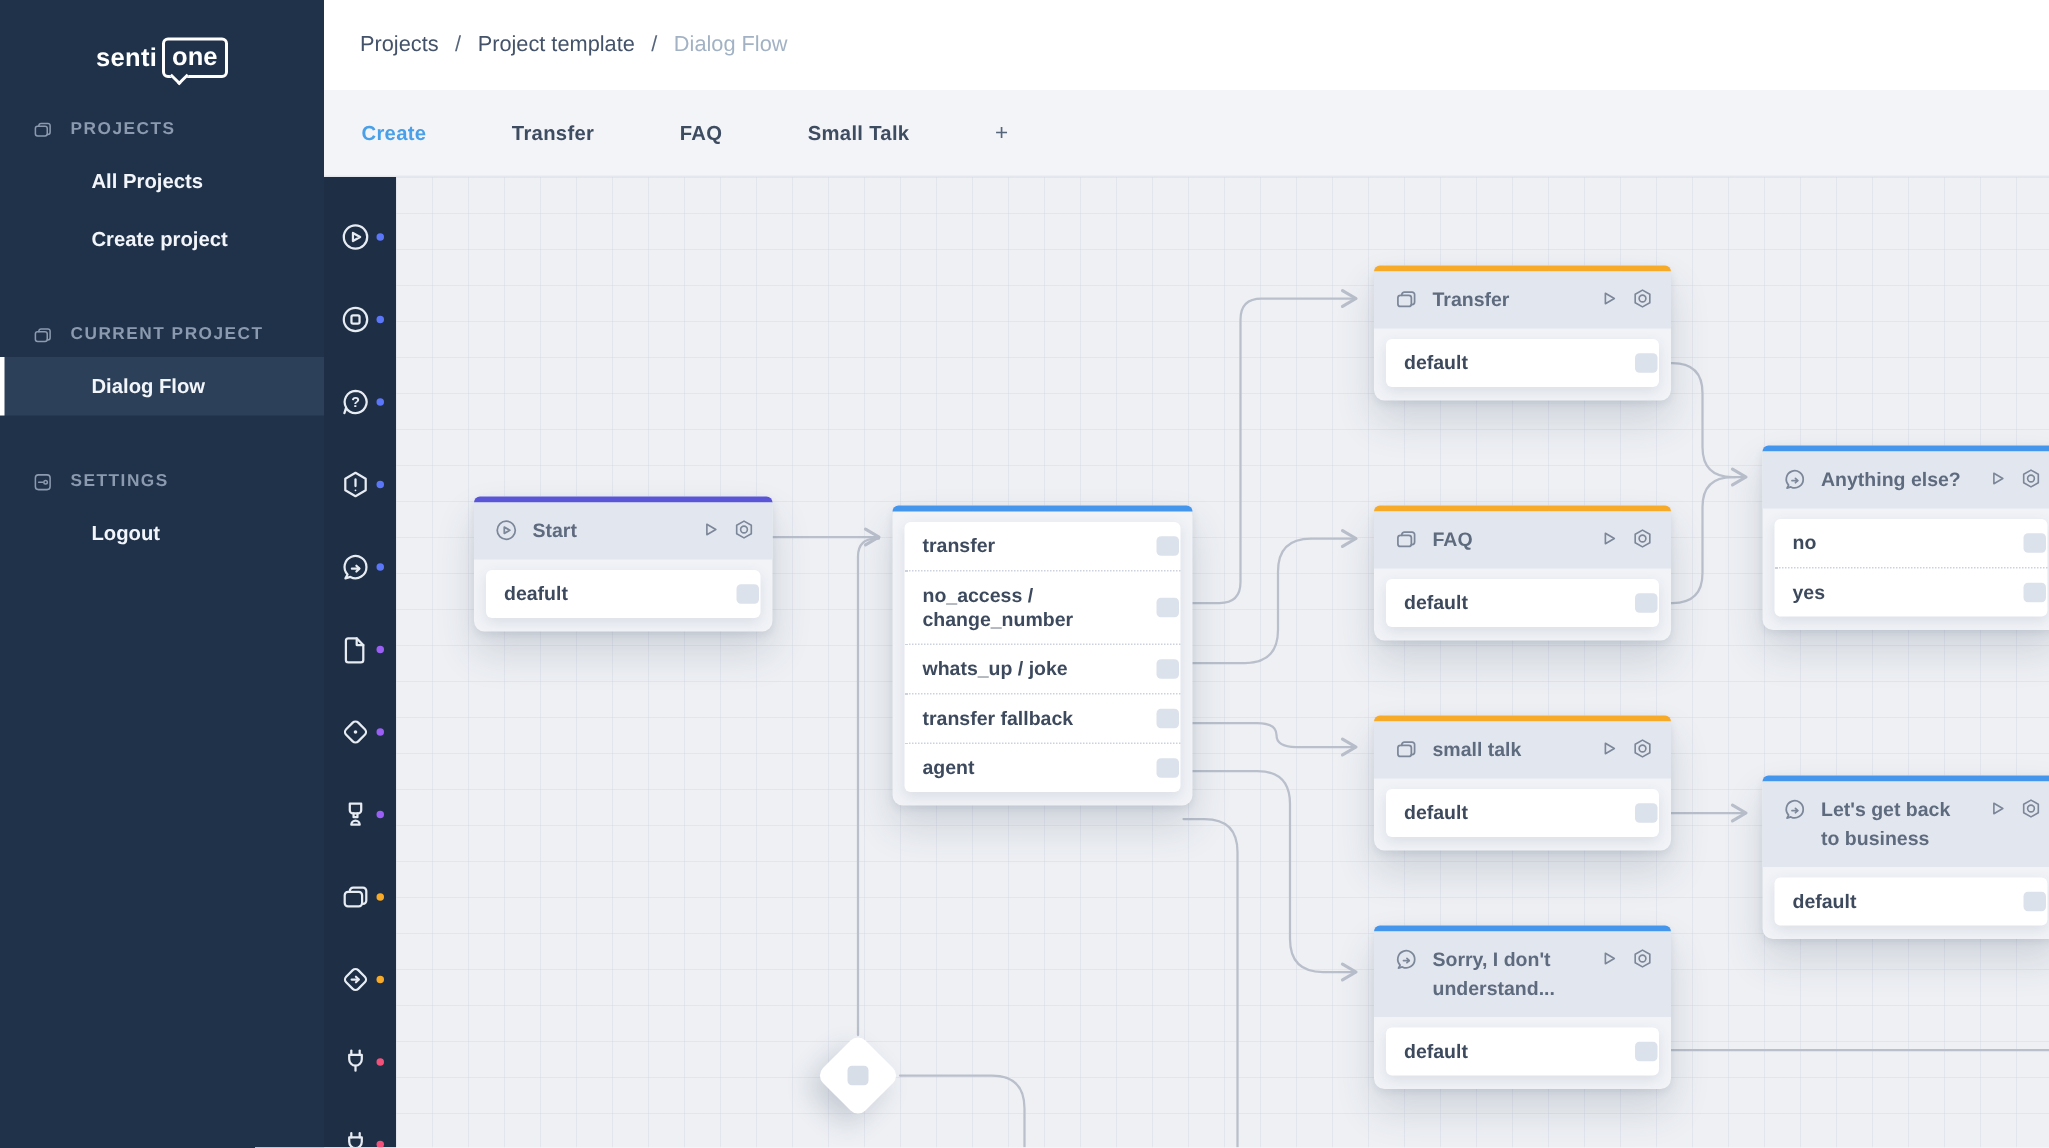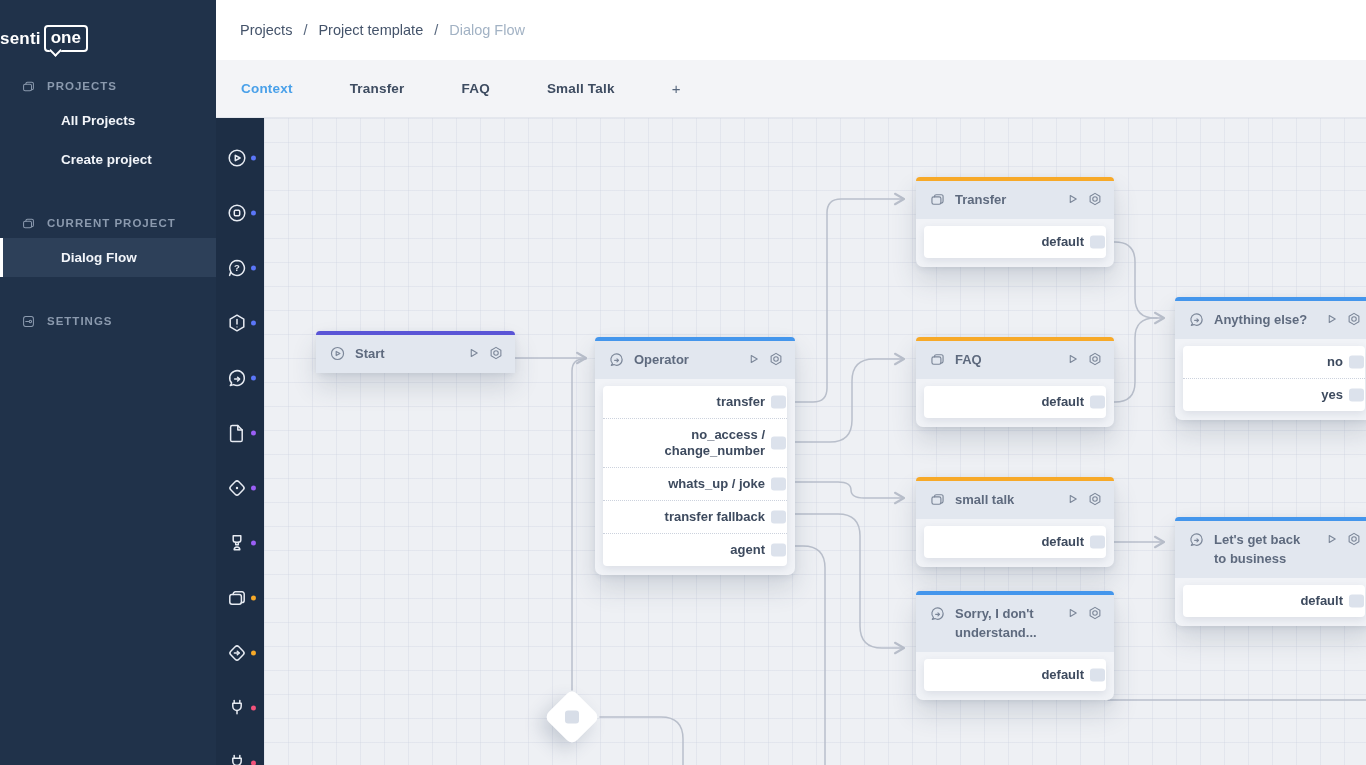--- a/index.html
+++ b/index.html
@@ -1,21 +1,21 @@
 <!DOCTYPE html>
 <html><head>
 <meta charset="utf-8">
 <style>
   * { margin:0; padding:0; box-sizing:border-box; }
   html,body { width:1366px; height:765px; overflow:hidden; font-family:"Liberation Sans",sans-serif; }
   .app { display:flex; width:1366px; height:765px; background:#eef0f4; }
 
   
   .sidebar { width:216px; height:765px; background:#20324a; flex:none; color:#fff; }
-  .logo { display:flex; align-items:center; padding-top:21px; height:56px; gap:1px; }
+  .logo { display:flex; align-items:center; justify-content:center; padding-top:21px; height:56px; gap:1px; }
   .logo-plain { font-size:17px; font-weight:700; letter-spacing:.2px; }
   .logo-box { position:relative; border:2px solid #fff; border-radius:4px; padding:1px 5px 2px; font-size:17px; font-weight:700; margin-left:2px; }
   .logo-box::after { content:""; position:absolute; left:5px; bottom:-5px; width:7px; height:7px; background:#20324a; border-left:2px solid #fff; border-bottom:2px solid #fff; transform:rotate(-45deg); }
   .side-section { display:flex; align-items:center; gap:11px; padding-left:21px; height:30px; margin-top:15px; color:#8b9aae; font-size:11.5px; font-weight:700; letter-spacing:1px; }
   .side-section .icon svg { display:block; }
   .side-item { display:flex; align-items:center; height:39px; padding-left:58px; font-size:13.5px; font-weight:700; color:#f2f5fa; cursor:pointer; border-left:3px solid transparent; }
   .side-item.active { background:#2d4059; border-left:3px solid #ffffff; }
   .side-gap { height:14px; }
 
   
@@ -49,21 +49,21 @@
   .node-accent { height:4px; border-radius:7px 7px 0 0; }
   .node-header { display:flex; align-items:flex-start; gap:9px; padding:9px 11px 10px 13px;
     background:#e2e7ef; color:#5e6a7e; font-size:13px; font-weight:700; line-height:19px; }
   .nh-icon { color:#7c8799; flex:none; margin-top:1px; }
   .nh-icon svg, .nh-actions svg { display:block; }
   .nh-title { flex:1; }
   .nh-actions { display:flex; gap:7px; color:#7c8799; flex:none; margin-top:1px; }
   .nh-actions .act { cursor:pointer; }
   .node-body { padding:7px 8px 9px; }
   .node-card { background:#fff; border-radius:4px; box-shadow:0 3px 9px rgba(56,76,107,.12); }
-  .node-item { position:relative; padding:8px 22px 8px 12px; font-size:13px; font-weight:700; color:#3d4a5e; line-height:16px;text-align:right; }
+  .node-item { position:relative; padding:8px 22px 8px 12px; font-size:13px; font-weight:700; color:#3d4a5e; line-height:16px; }
   .node-item + .node-item { border-top:1px dotted #ccd2dd; }
   .port { position:absolute; right:1px; top:50%; transform:translateY(-50%); width:15px; height:13px; background:#dce2ec; border-radius:3px; }
 
   .diamond { position:absolute; z-index:3; width:56px; height:56px; }
   .diamond-shape { position:absolute; left:8px; top:8px; width:40px; height:40px; background:#fff; border-radius:7px; transform:rotate(45deg); box-shadow:0 10px 18px rgba(47,66,94,.20); }
   .diamond-port { position:absolute; left:50%; top:50%; transform:translate(-50%,-50%); width:14px; height:13px; background:#d8dee8; border-radius:3px; }
 </style>
 </head>
 <body>
 
@@ -107,36 +107,39 @@
         <div class="side-section">
           <span class="icon">
             <svg width="15" height="15" viewBox="0 0 22 22" fill="none" stroke="currentColor" stroke-width="1.5" stroke-linecap="round" stroke-linejoin="round">
               <rect x="3.8" y="3.8" width="14.4" height="14.4" rx="3"></rect>
               <path d="M7 11h4.2"></path>
               <circle cx="13.8" cy="11" r="1.7"></circle>
             </svg>
           </span>
     <span>SETTINGS</span>
         </div>
+        <div class="side-item">
+          <span>Logout</span>
+        </div>
         <div class="side-gap"></div>
       </div>
   </nav>
 
   <div class="main">
     <div class="topbar">
       <div class="crumbs" id="breadcrumb">
           <span class="crumb">Projects</span>
           <span class="crumb-sep">/</span>
           <span class="crumb">Project template</span>
           <span class="crumb-sep">/</span>
           <span class="crumb muted">Dialog Flow</span>
         </div>
     </div>
     <div class="tabbar" id="tabbar">
-        <div class="tab active">Context</div>
+        <div class="tab active">Create</div>
         <div class="tab">Transfer</div>
         <div class="tab">FAQ</div>
         <div class="tab">Small Talk</div>
         <div class="tab add">+</div>
       </div>
     <div class="canvas" id="canvas">
       <div class="palette" id="palette">
           <div class="tool">
             <span class="t-icon">
               <svg width="22" height="22" viewBox="0 0 22 22" fill="none" stroke="currentColor" stroke-width="1.5" stroke-linecap="round" stroke-linejoin="round">
@@ -291,76 +294,157 @@
                   </svg>
                 </span>
         <span class="act">
                   <svg width="16" height="16" viewBox="0 0 22 22" fill="none" stroke="currentColor" stroke-width="1.5" stroke-linecap="round" stroke-linejoin="round">
                     <path d="M11 3.3l6.7 3.85v7.7L11 18.7 4.3 14.85v-7.7Z"></path>
                     <circle cx="11" cy="11" r="3.1"></circle>
                   </svg>
                 </span>
       </span>
     </div>
+    <div class="node-body">
+      <div class="node-card">
+                <div class="node-item">
+      <span>deafult</span>
+      <span class="port"></span></div>
+              </div>
+    </div>
           </div>
           <div class="node" style="left: 379px; top: 219px; width: 200px;">
+    <div class="node-accent" style="background:#4496ec"></div>
+    <div class="node-body">
+      <div class="node-card">
+                <div class="node-item">
+      <span>transfer</span>
+      <span class="port"></span></div>
+                <div class="node-item">
+      <span>no_access / change_number</span>
+      <span class="port"></span></div>
+                <div class="node-item">
+      <span>whats_up / joke</span>
+      <span class="port"></span></div>
+                <div class="node-item">
+      <span>transfer fallback</span>
+      <span class="port"></span></div>
+                <div class="node-item">
+      <span>agent</span>
+      <span class="port"></span></div>
+              </div>
+    </div>
+          </div>
+          <div class="node" style="left: 700px; top: 59px; width: 198px;">
+    <div class="node-accent" style="background:#f7a928"></div>
+    <div class="node-header">
+      <span class="nh-icon">
+                <svg width="17" height="17" viewBox="0 0 22 22" fill="none" stroke="currentColor" stroke-width="1.5" stroke-linecap="round" stroke-linejoin="round">
+                  <rect x="3.8" y="7.6" width="11.6" height="9.6" rx="2.2"></rect>
+                  <path d="M7.2 7.6V7a2.2 2.2 0 0 1 2.2-2.2h6.6A2.2 2.2 0 0 1 18.2 7v6.4a2.2 2.2 0 0 1-2.2 2.2h-.6"></path>
+                </svg>
+              </span>
+      <span class="nh-title">Transfer</span>
+      <span class="nh-actions">
+        <span class="act">
+                  <svg width="16" height="16" viewBox="0 0 22 22" fill="none" stroke="currentColor" stroke-width="1.5" stroke-linecap="round" stroke-linejoin="round">
+                    <path d="M8.6 6.2v9.6l8.2-4.8Z"></path>
+                  </svg>
+                </span>
+        <span class="act">
+                  <svg width="16" height="16" viewBox="0 0 22 22" fill="none" stroke="currentColor" stroke-width="1.5" stroke-linecap="round" stroke-linejoin="round">
+                    <path d="M11 3.3l6.7 3.85v7.7L11 18.7 4.3 14.85v-7.7Z"></path>
+                    <circle cx="11" cy="11" r="3.1"></circle>
+                  </svg>
+                </span>
+      </span>
+    </div>
+    <div class="node-body">
+      <div class="node-card">
+                <div class="node-item">
+      <span>default</span>
+      <span class="port"></span></div>
+              </div>
+    </div>
+          </div>
+          <div class="node" style="left: 700px; top: 219px; width: 198px;">
+    <div class="node-accent" style="background:#f7a928"></div>
+    <div class="node-header">
+      <span class="nh-icon">
+                <svg width="17" height="17" viewBox="0 0 22 22" fill="none" stroke="currentColor" stroke-width="1.5" stroke-linecap="round" stroke-linejoin="round">
+                  <rect x="3.8" y="7.6" width="11.6" height="9.6" rx="2.2"></rect>
+                  <path d="M7.2 7.6V7a2.2 2.2 0 0 1 2.2-2.2h6.6A2.2 2.2 0 0 1 18.2 7v6.4a2.2 2.2 0 0 1-2.2 2.2h-.6"></path>
+                </svg>
+              </span>
+      <span class="nh-title">FAQ</span>
+      <span class="nh-actions">
+        <span class="act">
+                  <svg width="16" height="16" viewBox="0 0 22 22" fill="none" stroke="currentColor" stroke-width="1.5" stroke-linecap="round" stroke-linejoin="round">
+                    <path d="M8.6 6.2v9.6l8.2-4.8Z"></path>
+                  </svg>
+                </span>
+        <span class="act">
+                  <svg width="16" height="16" viewBox="0 0 22 22" fill="none" stroke="currentColor" stroke-width="1.5" stroke-linecap="round" stroke-linejoin="round">
+                    <path d="M11 3.3l6.7 3.85v7.7L11 18.7 4.3 14.85v-7.7Z"></path>
+                    <circle cx="11" cy="11" r="3.1"></circle>
+                  </svg>
+                </span>
+      </span>
+    </div>
+    <div class="node-body">
+      <div class="node-card">
+                <div class="node-item">
+      <span>default</span>
+      <span class="port"></span></div>
+              </div>
+    </div>
+          </div>
+          <div class="node" style="left: 700px; top: 359px; width: 198px;">
+    <div class="node-accent" style="background:#f7a928"></div>
+    <div class="node-header">
+      <span class="nh-icon">
+                <svg width="17" height="17" viewBox="0 0 22 22" fill="none" stroke="currentColor" stroke-width="1.5" stroke-linecap="round" stroke-linejoin="round">
+                  <rect x="3.8" y="7.6" width="11.6" height="9.6" rx="2.2"></rect>
+                  <path d="M7.2 7.6V7a2.2 2.2 0 0 1 2.2-2.2h6.6A2.2 2.2 0 0 1 18.2 7v6.4a2.2 2.2 0 0 1-2.2 2.2h-.6"></path>
+                </svg>
+              </span>
+      <span class="nh-title">small talk</span>
+      <span class="nh-actions">
+        <span class="act">
+                  <svg width="16" height="16" viewBox="0 0 22 22" fill="none" stroke="currentColor" stroke-width="1.5" stroke-linecap="round" stroke-linejoin="round">
+                    <path d="M8.6 6.2v9.6l8.2-4.8Z"></path>
+                  </svg>
+                </span>
+        <span class="act">
+                  <svg width="16" height="16" viewBox="0 0 22 22" fill="none" stroke="currentColor" stroke-width="1.5" stroke-linecap="round" stroke-linejoin="round">
+                    <path d="M11 3.3l6.7 3.85v7.7L11 18.7 4.3 14.85v-7.7Z"></path>
+                    <circle cx="11" cy="11" r="3.1"></circle>
+                  </svg>
+                </span>
+      </span>
+    </div>
+    <div class="node-body">
+      <div class="node-card">
+                <div class="node-item">
+      <span>default</span>
+      <span class="port"></span></div>
+              </div>
+    </div>
+          </div>
+          <div class="node" style="left: 700px; top: 499px; width: 198px;">
     <div class="node-accent" style="background:#4496ec"></div>
     <div class="node-header">
       <span class="nh-icon">
                 <svg width="17" height="17" viewBox="0 0 22 22" fill="none" stroke="currentColor" stroke-width="1.5" stroke-linecap="round" stroke-linejoin="round">
                   <path d="M18.3 11a7.3 7.3 0 1 0-12.6 5L4.3 18.6l3.3-1A7.3 7.3 0 0 0 18.3 11Z"></path>
                   <path d="M8.6 12.1h4.8"></path>
                   <path d="M11.6 10.2l2 1.9-2 1.9"></path>
                 </svg>
               </span>
-      <span class="nh-title">Operator</span>
-      <span class="nh-actions">
-        <span class="act">
-                  <svg width="16" height="16" viewBox="0 0 22 22" fill="none" stroke="currentColor" stroke-width="1.5" stroke-linecap="round" stroke-linejoin="round">
-                    <path d="M8.6 6.2v9.6l8.2-4.8Z"></path>
-                  </svg>
-                </span>
-        <span class="act">
-                  <svg width="16" height="16" viewBox="0 0 22 22" fill="none" stroke="currentColor" stroke-width="1.5" stroke-linecap="round" stroke-linejoin="round">
-                    <path d="M11 3.3l6.7 3.85v7.7L11 18.7 4.3 14.85v-7.7Z"></path>
-                    <circle cx="11" cy="11" r="3.1"></circle>
-                  </svg>
-                </span>
-      </span>
-    </div>
-    <div class="node-body">
-      <div class="node-card">
-                <div class="node-item">
-      <span>transfer</span>
-      <span class="port"></span></div>
-                <div class="node-item">
-      <span>no_access / change_number</span>
-      <span class="port"></span></div>
-                <div class="node-item">
-      <span>whats_up / joke</span>
-      <span class="port"></span></div>
-                <div class="node-item">
-      <span>transfer fallback</span>
-      <span class="port"></span></div>
-                <div class="node-item">
-      <span>agent</span>
-      <span class="port"></span></div>
-              </div>
-    </div>
-          </div>
-          <div class="node" style="left: 700px; top: 59px; width: 198px;">
-    <div class="node-accent" style="background:#f7a928"></div>
-    <div class="node-header">
-      <span class="nh-icon">
-                <svg width="17" height="17" viewBox="0 0 22 22" fill="none" stroke="currentColor" stroke-width="1.5" stroke-linecap="round" stroke-linejoin="round">
-                  <rect x="3.8" y="7.6" width="11.6" height="9.6" rx="2.2"></rect>
-                  <path d="M7.2 7.6V7a2.2 2.2 0 0 1 2.2-2.2h6.6A2.2 2.2 0 0 1 18.2 7v6.4a2.2 2.2 0 0 1-2.2 2.2h-.6"></path>
-                </svg>
-              </span>
-      <span class="nh-title">Transfer</span>
+      <span class="nh-title">Sorry, I don't understand...</span>
       <span class="nh-actions">
         <span class="act">
                   <svg width="16" height="16" viewBox="0 0 22 22" fill="none" stroke="currentColor" stroke-width="1.5" stroke-linecap="round" stroke-linejoin="round">
                     <path d="M8.6 6.2v9.6l8.2-4.8Z"></path>
                   </svg>
                 </span>
         <span class="act">
                   <svg width="16" height="16" viewBox="0 0 22 22" fill="none" stroke="currentColor" stroke-width="1.5" stroke-linecap="round" stroke-linejoin="round">
                     <path d="M11 3.3l6.7 3.85v7.7L11 18.7 4.3 14.85v-7.7Z"></path>
                     <circle cx="11" cy="11" r="3.1"></circle>
@@ -369,163 +453,66 @@
       </span>
     </div>
     <div class="node-body">
       <div class="node-card">
                 <div class="node-item">
       <span>default</span>
       <span class="port"></span></div>
               </div>
     </div>
           </div>
-          <div class="node" style="left: 700px; top: 219px; width: 198px;">
-    <div class="node-accent" style="background:#f7a928"></div>
-    <div class="node-header">
-      <span class="nh-icon">
-                <svg width="17" height="17" viewBox="0 0 22 22" fill="none" stroke="currentColor" stroke-width="1.5" stroke-linecap="round" stroke-linejoin="round">
-                  <rect x="3.8" y="7.6" width="11.6" height="9.6" rx="2.2"></rect>
-                  <path d="M7.2 7.6V7a2.2 2.2 0 0 1 2.2-2.2h6.6A2.2 2.2 0 0 1 18.2 7v6.4a2.2 2.2 0 0 1-2.2 2.2h-.6"></path>
-                </svg>
-              </span>
-      <span class="nh-title">FAQ</span>
-      <span class="nh-actions">
-        <span class="act">
-                  <svg width="16" height="16" viewBox="0 0 22 22" fill="none" stroke="currentColor" stroke-width="1.5" stroke-linecap="round" stroke-linejoin="round">
-                    <path d="M8.6 6.2v9.6l8.2-4.8Z"></path>
-                  </svg>
-                </span>
-        <span class="act">
-                  <svg width="16" height="16" viewBox="0 0 22 22" fill="none" stroke="currentColor" stroke-width="1.5" stroke-linecap="round" stroke-linejoin="round">
-                    <path d="M11 3.3l6.7 3.85v7.7L11 18.7 4.3 14.85v-7.7Z"></path>
-                    <circle cx="11" cy="11" r="3.1"></circle>
-                  </svg>
-                </span>
-      </span>
-    </div>
-    <div class="node-body">
-      <div class="node-card">
-                <div class="node-item">
-      <span>default</span>
-      <span class="port"></span></div>
-              </div>
-    </div>
-          </div>
-          <div class="node" style="left: 700px; top: 359px; width: 198px;">
-    <div class="node-accent" style="background:#f7a928"></div>
-    <div class="node-header">
-      <span class="nh-icon">
-                <svg width="17" height="17" viewBox="0 0 22 22" fill="none" stroke="currentColor" stroke-width="1.5" stroke-linecap="round" stroke-linejoin="round">
-                  <rect x="3.8" y="7.6" width="11.6" height="9.6" rx="2.2"></rect>
-                  <path d="M7.2 7.6V7a2.2 2.2 0 0 1 2.2-2.2h6.6A2.2 2.2 0 0 1 18.2 7v6.4a2.2 2.2 0 0 1-2.2 2.2h-.6"></path>
-                </svg>
-              </span>
-      <span class="nh-title">small talk</span>
-      <span class="nh-actions">
-        <span class="act">
-                  <svg width="16" height="16" viewBox="0 0 22 22" fill="none" stroke="currentColor" stroke-width="1.5" stroke-linecap="round" stroke-linejoin="round">
-                    <path d="M8.6 6.2v9.6l8.2-4.8Z"></path>
-                  </svg>
-                </span>
-        <span class="act">
-                  <svg width="16" height="16" viewBox="0 0 22 22" fill="none" stroke="currentColor" stroke-width="1.5" stroke-linecap="round" stroke-linejoin="round">
-                    <path d="M11 3.3l6.7 3.85v7.7L11 18.7 4.3 14.85v-7.7Z"></path>
-                    <circle cx="11" cy="11" r="3.1"></circle>
-                  </svg>
-                </span>
-      </span>
-    </div>
-    <div class="node-body">
-      <div class="node-card">
-                <div class="node-item">
-      <span>default</span>
-      <span class="port"></span></div>
-              </div>
-    </div>
-          </div>
-          <div class="node" style="left: 700px; top: 473px; width: 198px;">
+          <div class="node" style="left: 959px; top: 179px; width: 198px;">
     <div class="node-accent" style="background:#4496ec"></div>
     <div class="node-header">
       <span class="nh-icon">
                 <svg width="17" height="17" viewBox="0 0 22 22" fill="none" stroke="currentColor" stroke-width="1.5" stroke-linecap="round" stroke-linejoin="round">
                   <path d="M18.3 11a7.3 7.3 0 1 0-12.6 5L4.3 18.6l3.3-1A7.3 7.3 0 0 0 18.3 11Z"></path>
                   <path d="M8.6 12.1h4.8"></path>
                   <path d="M11.6 10.2l2 1.9-2 1.9"></path>
                 </svg>
               </span>
-      <span class="nh-title">Sorry, I don't understand...</span>
-      <span class="nh-actions">
-        <span class="act">
-                  <svg width="16" height="16" viewBox="0 0 22 22" fill="none" stroke="currentColor" stroke-width="1.5" stroke-linecap="round" stroke-linejoin="round">
-                    <path d="M8.6 6.2v9.6l8.2-4.8Z"></path>
-                  </svg>
-                </span>
-        <span class="act">
-                  <svg width="16" height="16" viewBox="0 0 22 22" fill="none" stroke="currentColor" stroke-width="1.5" stroke-linecap="round" stroke-linejoin="round">
-                    <path d="M11 3.3l6.7 3.85v7.7L11 18.7 4.3 14.85v-7.7Z"></path>
-                    <circle cx="11" cy="11" r="3.1"></circle>
-                  </svg>
-                </span>
-      </span>
-    </div>
-    <div class="node-body">
-      <div class="node-card">
-                <div class="node-item">
-      <span>default</span>
-      <span class="port"></span></div>
-              </div>
-    </div>
-          </div>
-          <div class="node" style="left: 959px; top: 179px; width: 198px;">
+      <span class="nh-title">Anything else?</span>
+      <span class="nh-actions">
+        <span class="act">
+                  <svg width="16" height="16" viewBox="0 0 22 22" fill="none" stroke="currentColor" stroke-width="1.5" stroke-linecap="round" stroke-linejoin="round">
+                    <path d="M8.6 6.2v9.6l8.2-4.8Z"></path>
+                  </svg>
+                </span>
+        <span class="act">
+                  <svg width="16" height="16" viewBox="0 0 22 22" fill="none" stroke="currentColor" stroke-width="1.5" stroke-linecap="round" stroke-linejoin="round">
+                    <path d="M11 3.3l6.7 3.85v7.7L11 18.7 4.3 14.85v-7.7Z"></path>
+                    <circle cx="11" cy="11" r="3.1"></circle>
+                  </svg>
+                </span>
+      </span>
+    </div>
+    <div class="node-body">
+      <div class="node-card">
+                <div class="node-item">
+      <span>no</span>
+      <span class="port"></span></div>
+                <div class="node-item">
+      <span>yes</span>
+      <span class="port"></span></div>
+              </div>
+    </div>
+          </div>
+          <div class="node" style="left: 959px; top: 399px; width: 198px;">
     <div class="node-accent" style="background:#4496ec"></div>
     <div class="node-header">
       <span class="nh-icon">
                 <svg width="17" height="17" viewBox="0 0 22 22" fill="none" stroke="currentColor" stroke-width="1.5" stroke-linecap="round" stroke-linejoin="round">
                   <path d="M18.3 11a7.3 7.3 0 1 0-12.6 5L4.3 18.6l3.3-1A7.3 7.3 0 0 0 18.3 11Z"></path>
                   <path d="M8.6 12.1h4.8"></path>
                   <path d="M11.6 10.2l2 1.9-2 1.9"></path>
                 </svg>
               </span>
-      <span class="nh-title">Anything else?</span>
-      <span class="nh-actions">
-        <span class="act">
-                  <svg width="16" height="16" viewBox="0 0 22 22" fill="none" stroke="currentColor" stroke-width="1.5" stroke-linecap="round" stroke-linejoin="round">
-                    <path d="M8.6 6.2v9.6l8.2-4.8Z"></path>
-                  </svg>
-                </span>
-        <span class="act">
-                  <svg width="16" height="16" viewBox="0 0 22 22" fill="none" stroke="currentColor" stroke-width="1.5" stroke-linecap="round" stroke-linejoin="round">
-                    <path d="M11 3.3l6.7 3.85v7.7L11 18.7 4.3 14.85v-7.7Z"></path>
-                    <circle cx="11" cy="11" r="3.1"></circle>
-                  </svg>
-                </span>
-      </span>
-    </div>
-    <div class="node-body">
-      <div class="node-card">
-                <div class="node-item">
-      <span>no</span>
-      <span class="port"></span></div>
-                <div class="node-item">
-      <span>yes</span>
-      <span class="port"></span></div>
-              </div>
-    </div>
-          </div>
-          <div class="node" style="left: 959px; top: 399px; width: 198px;">
-    <div class="node-accent" style="background:#4496ec"></div>
-    <div class="node-header">
-      <span class="nh-icon">
-                <svg width="17" height="17" viewBox="0 0 22 22" fill="none" stroke="currentColor" stroke-width="1.5" stroke-linecap="round" stroke-linejoin="round">
-                  <path d="M18.3 11a7.3 7.3 0 1 0-12.6 5L4.3 18.6l3.3-1A7.3 7.3 0 0 0 18.3 11Z"></path>
-                  <path d="M8.6 12.1h4.8"></path>
-                  <path d="M11.6 10.2l2 1.9-2 1.9"></path>
-                </svg>
-              </span>
       <span class="nh-title">Let's get back to business</span>
       <span class="nh-actions">
         <span class="act">
                   <svg width="16" height="16" viewBox="0 0 22 22" fill="none" stroke="currentColor" stroke-width="1.5" stroke-linecap="round" stroke-linejoin="round">
                     <path d="M8.6 6.2v9.6l8.2-4.8Z"></path>
                   </svg>
                 </span>
         <span class="act">
                   <svg width="16" height="16" viewBox="0 0 22 22" fill="none" stroke="currentColor" stroke-width="1.5" stroke-linecap="round" stroke-linejoin="round">
                     <path d="M11 3.3l6.7 3.85v7.7L11 18.7 4.3 14.85v-7.7Z"></path>

